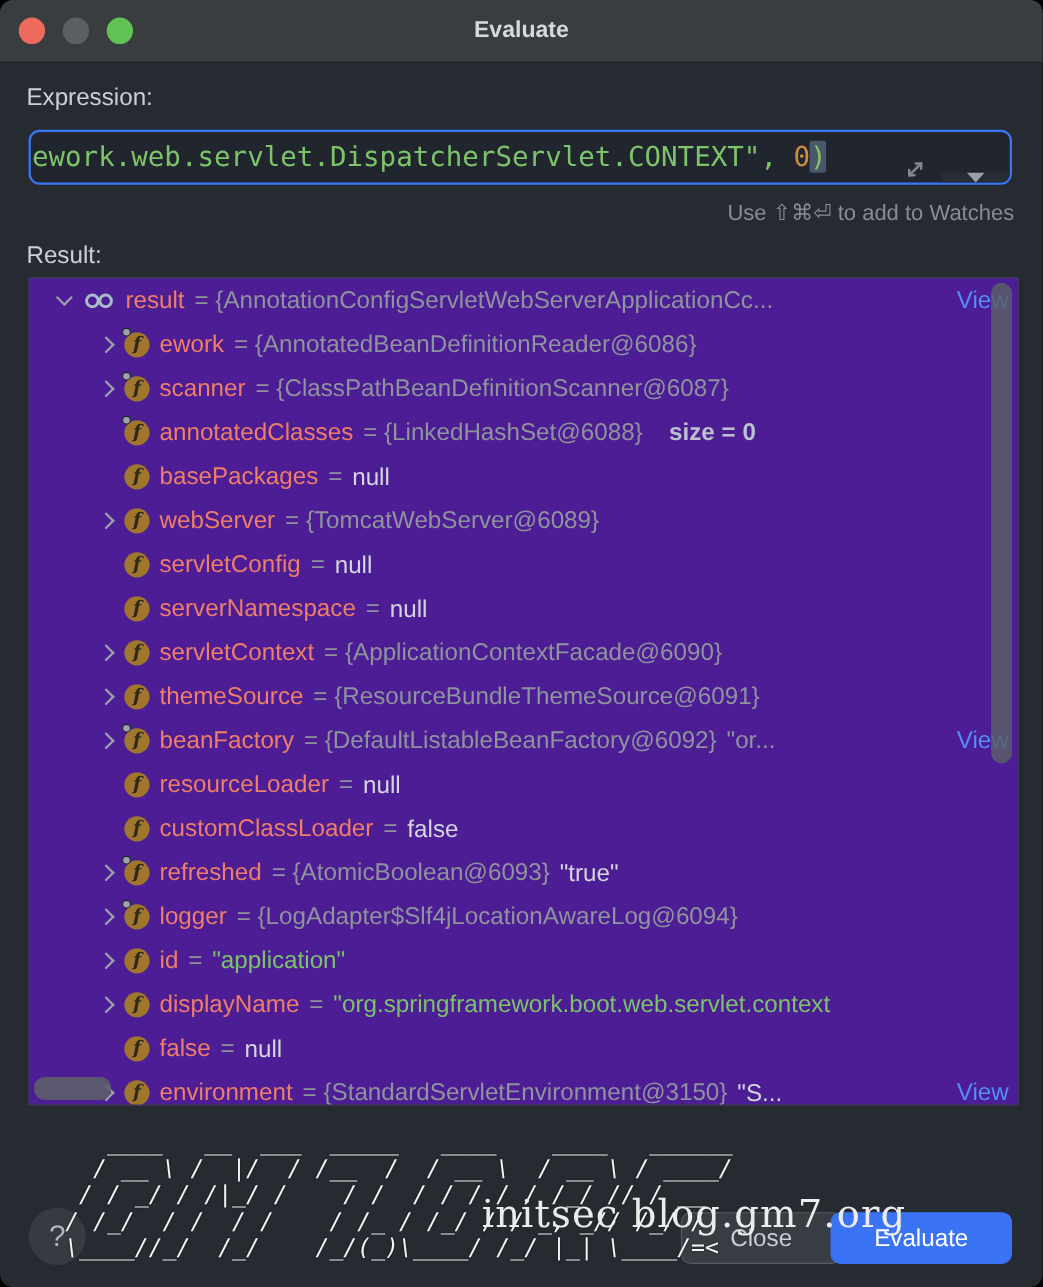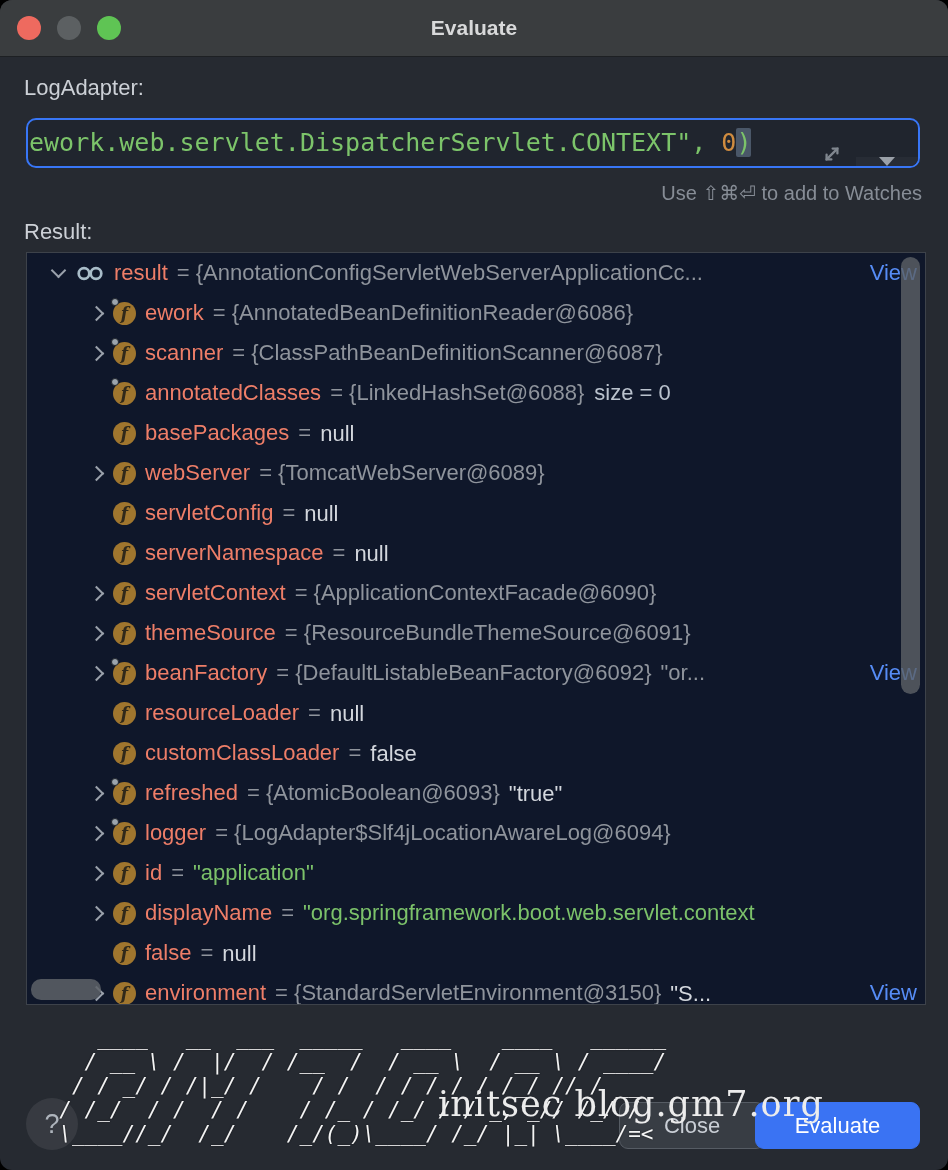--- a/index.html
+++ b/index.html
@@ -31,40 +31,40 @@
   .seg-caret{color:#7cc46a;background:#4a5768;border-radius:2px;}
   .expr-expand{width:46px;display:flex;align-items:center;justify-content:center;cursor:pointer;}
   .expr-divider{width:1px;background:#3a4049;margin:4px 0;}
   .expr-combo{width:62px;background:#272c35;display:flex;align-items:center;justify-content:center;cursor:pointer;}
   .combo-caret{width:0;height:0;border-left:8px solid transparent;border-right:8px solid transparent;
                border-top:9px solid #9aa0a8;}
 
   .hint{position:absolute;right:26px;top:181px;font-size:20px;color:#878d96;}
 
   
-  .tree{position:absolute;left:26px;top:252px;width:900px;height:753px;background:#0f172a;
+  .tree{position:absolute;left:26px;top:252px;width:900px;height:753px;background:#4c1d95;
         border:1px solid #3d424a;overflow:hidden;}
   .trow{position:relative;height:40px;display:flex;align-items:center;font-size:22px;white-space:nowrap;cursor:default;}
   .trow.ind0{padding-left:14px;}
   .trow.ind1{padding-left:52px;}
   .chev-box{width:34px;min-width:34px;display:inline-flex;justify-content:center;}
   .chev{width:11px;height:11px;border-right:2.4px solid #9aa1ab;border-bottom:2.4px solid #9aa1ab;display:inline-block;}
   .chev.right{transform:rotate(-45deg);}
   .chev.down{transform:rotate(45deg);margin-top:-5px;}
   .gicon{display:inline-flex;align-items:center;margin-right:9px;}
   .ficon{width:23px;min-width:23px;height:23px;border-radius:50%;background:#a0762e;color:#30291a;
          font-family:"DejaVu Serif", serif;font-style:italic;font-weight:bold;font-size:17px;
          display:inline-flex;align-items:center;justify-content:center;position:relative;margin-right:9px;}
   .fdot{position:absolute;left:-2px;top:-4px;width:8px;height:8px;border-radius:50%;background:#9ba4ad;border:1px solid #20242b;}
   .vname{color:#ee7e68;}
   .part{margin-left:9px;}
   .part.ref{color:#8f949c;}
   .part.light{color:#d3d7dd;}
   .part.string{color:#7cc26a;}
-  .part.size{color:#bac2cd;margin-left:10px;}
+  .part.size{color:#bac2cd;margin-left:24px;font-weight:bold;}
   .vlink{position:absolute;right:8px;color:#568cf5;cursor:pointer;}
 
   .vscroll{position:absolute;right:5px;top:4px;width:19px;height:437px;border-radius:10px;background:#5d6167;opacity:.8;z-index:3;}
   .hscroll{position:absolute;left:4px;bottom:4px;width:70px;height:21px;border-radius:10px;background:#5d6167;opacity:.85;z-index:3;}
 
   
   .help-btn{position:absolute;left:26px;top:1098px;width:52px;height:52px;border-radius:50%;
             background:rgba(255,255,255,0.08);color:#aeb4bc;font-size:27px;display:flex;align-items:center;justify-content:center;cursor:pointer;}
   .btn{position:absolute;top:1102px;height:47px;border-radius:9px;font-size:22px;display:flex;align-items:center;justify-content:center;cursor:pointer;}
   .btn-close{left:619px;width:146px;background:#383d44;border:1px solid #565c64;color:#c9ced5;}
@@ -84,21 +84,21 @@
 
   <div class="titlebar">
     <div class="lights">
       <span class="light red"></span>
       <span class="light gray"></span>
       <span class="light green"></span>
     </div>
     <span class="title">Evaluate</span>
   </div>
 
-  <div class="section-label lbl-expression">LogAdapter:</div>
+  <div class="section-label lbl-expression">Expression:</div>
 
   <div class="expr-field">
     <div class="expr-text"><span class="seg-code">ework.web.servlet.DispatcherServlet.CONTEXT", </span><span class="seg-number">0</span><span class="seg-caret">)</span></div>
     <div class="expr-expand">
       <svg width="24" height="24" viewBox="0 0 20 20">
         <g stroke="#80878f" stroke-width="1.9" stroke-linecap="round" fill="none">
           <path d="M5.5 14.5 L14.5 5.5"></path>
           <path d="M10.5 5.5 L14.5 5.5 L14.5 9.5"></path>
           <path d="M9.5 14.5 L5.5 14.5 L5.5 10.5"></path>
         </g>

